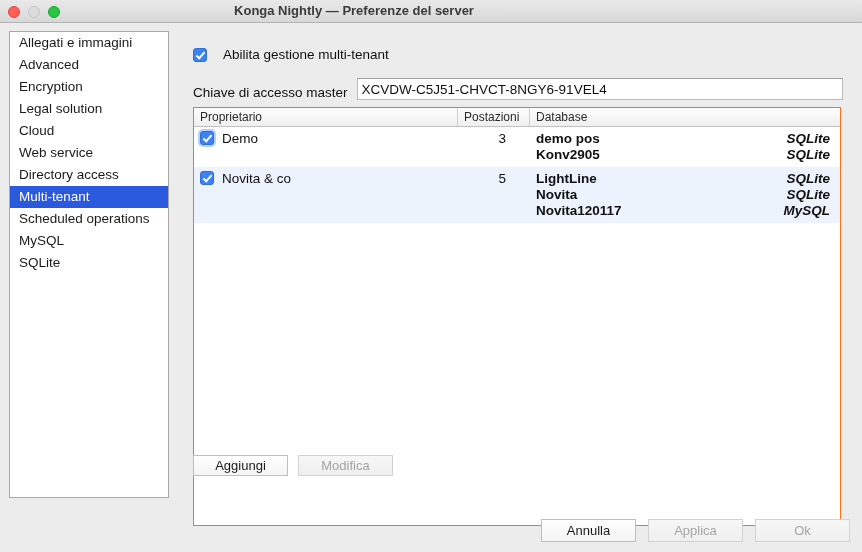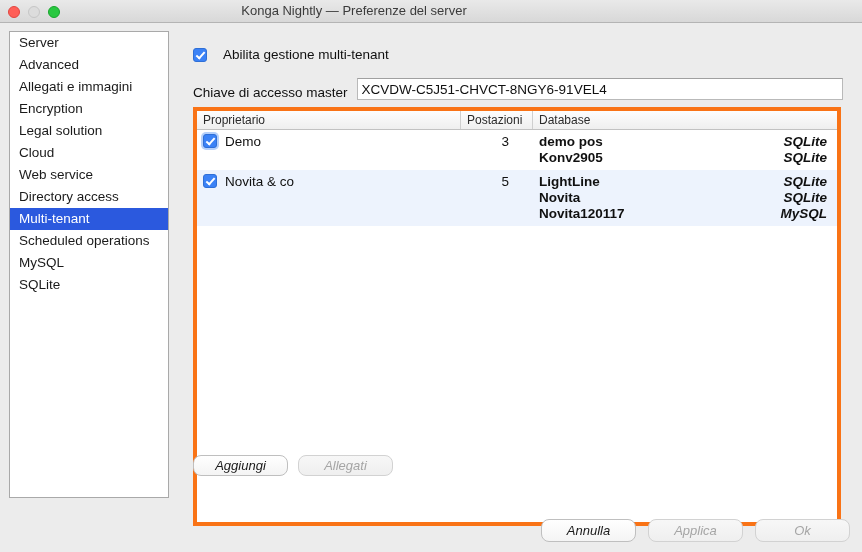--- a/index.html
+++ b/index.html
@@ -46,20 +46,21 @@
   .light.min    { background: #dcdcdc; border: 1px solid #c6c6c6; }
   .light.zoom   { background: #28c840; border: 1px solid #17a52c; }
   .title-text {
     position: absolute;
     left: 0; top: 0;
     width: 708px;
     line-height: 22px;
     text-align: center;
     font-size: 13px;
     color: #3b3b3b;
+    font-weight: bold;
   }
 
   
   .sidebar {
     position: absolute;
     left: 9px; top: 31px;
     width: 160px;
     height: 467px;
     background: #ffffff;
     border: 1px solid #a9a9a9;
@@ -146,21 +147,21 @@
     outline: none;
   }
 
   
   .table-box {
     position: absolute;
     left: 16px; top: 76px;
     width: 648px;
     height: 419px;
     background: #ffffff;
-    border: 4px solid #f97316;
+    border: 1px solid #f97316;
     box-sizing: border-box;
     overflow: hidden;
   }
   .thead {
     display: flex;
     height: 19px;
     background: linear-gradient(to bottom, #fdfdfd 0%, #efefef 100%);
     border-bottom: 1px solid #c2c2c2;
     box-sizing: border-box;
     font-size: 12px;
@@ -224,25 +225,24 @@
   }
   .btn {
     min-width: 95px;
     height: 21px;
     line-height: 19px;
     text-align: center;
     font-size: 13px;
     color: #1a1a1a;
     background: linear-gradient(to bottom, #ffffff 0%, #f4f4f4 100%);
     border: 1px solid #bfbfbf;
-    border-radius: 8px;
+    border-radius: 0;
     box-sizing: border-box;
     padding: 0 10px;
     white-space: nowrap;
-    font-style: italic;
   }
   .btn.disabled {
     color: #a5a5a5;
     background: linear-gradient(to bottom, #f7f7f7 0%, #efefef 100%);
     border-color: #d2d2d2;
   }
 
   
   .footer {
     position: absolute;
@@ -260,23 +260,22 @@
   <div class="titlebar">
     <div class="traffic">
       <div class="light close"></div>
       <div class="light min"></div>
       <div class="light zoom"></div>
     </div>
     <div class="title-text">Konga Nightly — Preferenze del server</div>
   </div>
 
   <div class="sidebar">
-    <div class="side-item">Server</div>
+    <div class="side-item">Allegati e immagini</div>
     <div class="side-item">Advanced</div>
-    <div class="side-item">Allegati e immagini</div>
     <div class="side-item">Encryption</div>
     <div class="side-item">Legal solution</div>
     <div class="side-item">Cloud</div>
     <div class="side-item">Web service</div>
     <div class="side-item">Directory access</div>
     <div class="side-item selected">Multi-tenant</div>
     <div class="side-item">Scheduled operations</div>
     <div class="side-item">MySQL</div>
     <div class="side-item">SQLite</div>
   </div>
@@ -336,21 +335,21 @@
           <div class="db-line">
             <span>Novita120117</span>
             <span class="db-type">MySQL</span>
           </div>
         </div>
       </div>
     </div>
 
     <div class="row-actions">
       <div class="btn">Aggiungi</div>
-      <div class="btn disabled">Allegati</div>
+      <div class="btn disabled">Modifica</div>
     </div>
   </div>
 
   <div class="footer">
     <div class="btn wide">Annulla</div>
     <div class="btn wide disabled">Applica</div>
     <div class="btn wide disabled">Ok</div>
   </div>
 
 </div>

